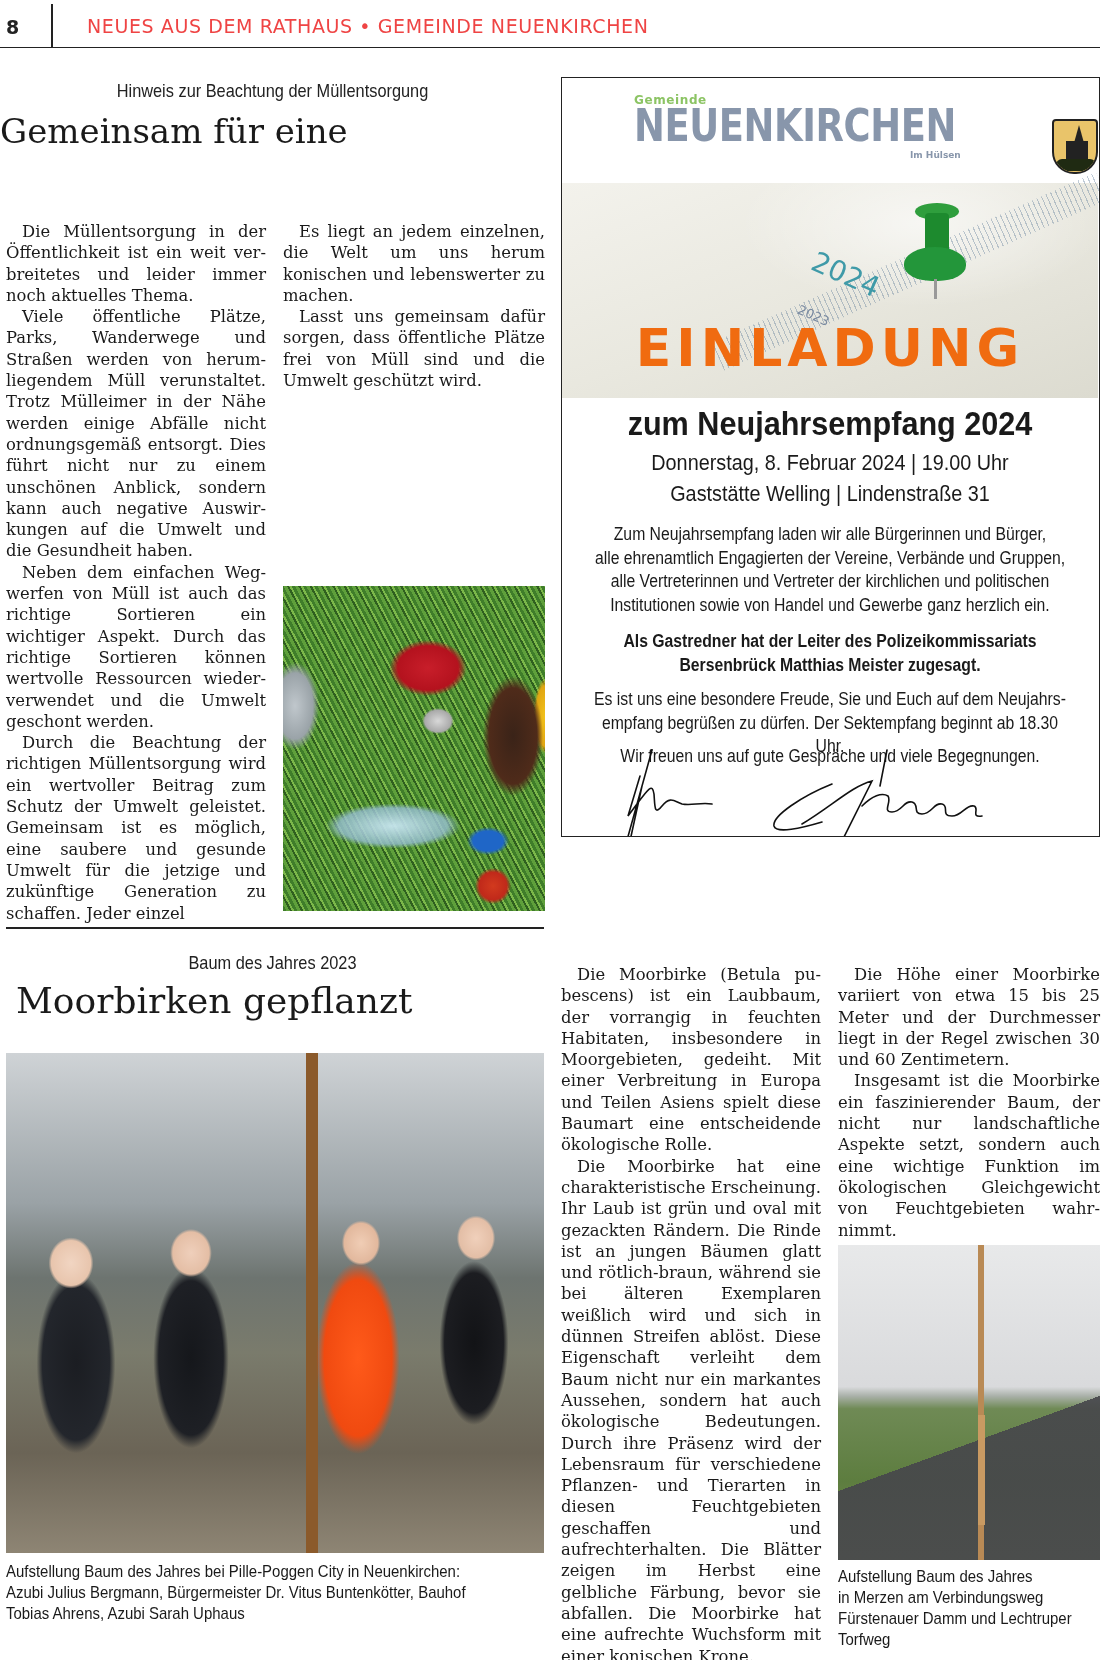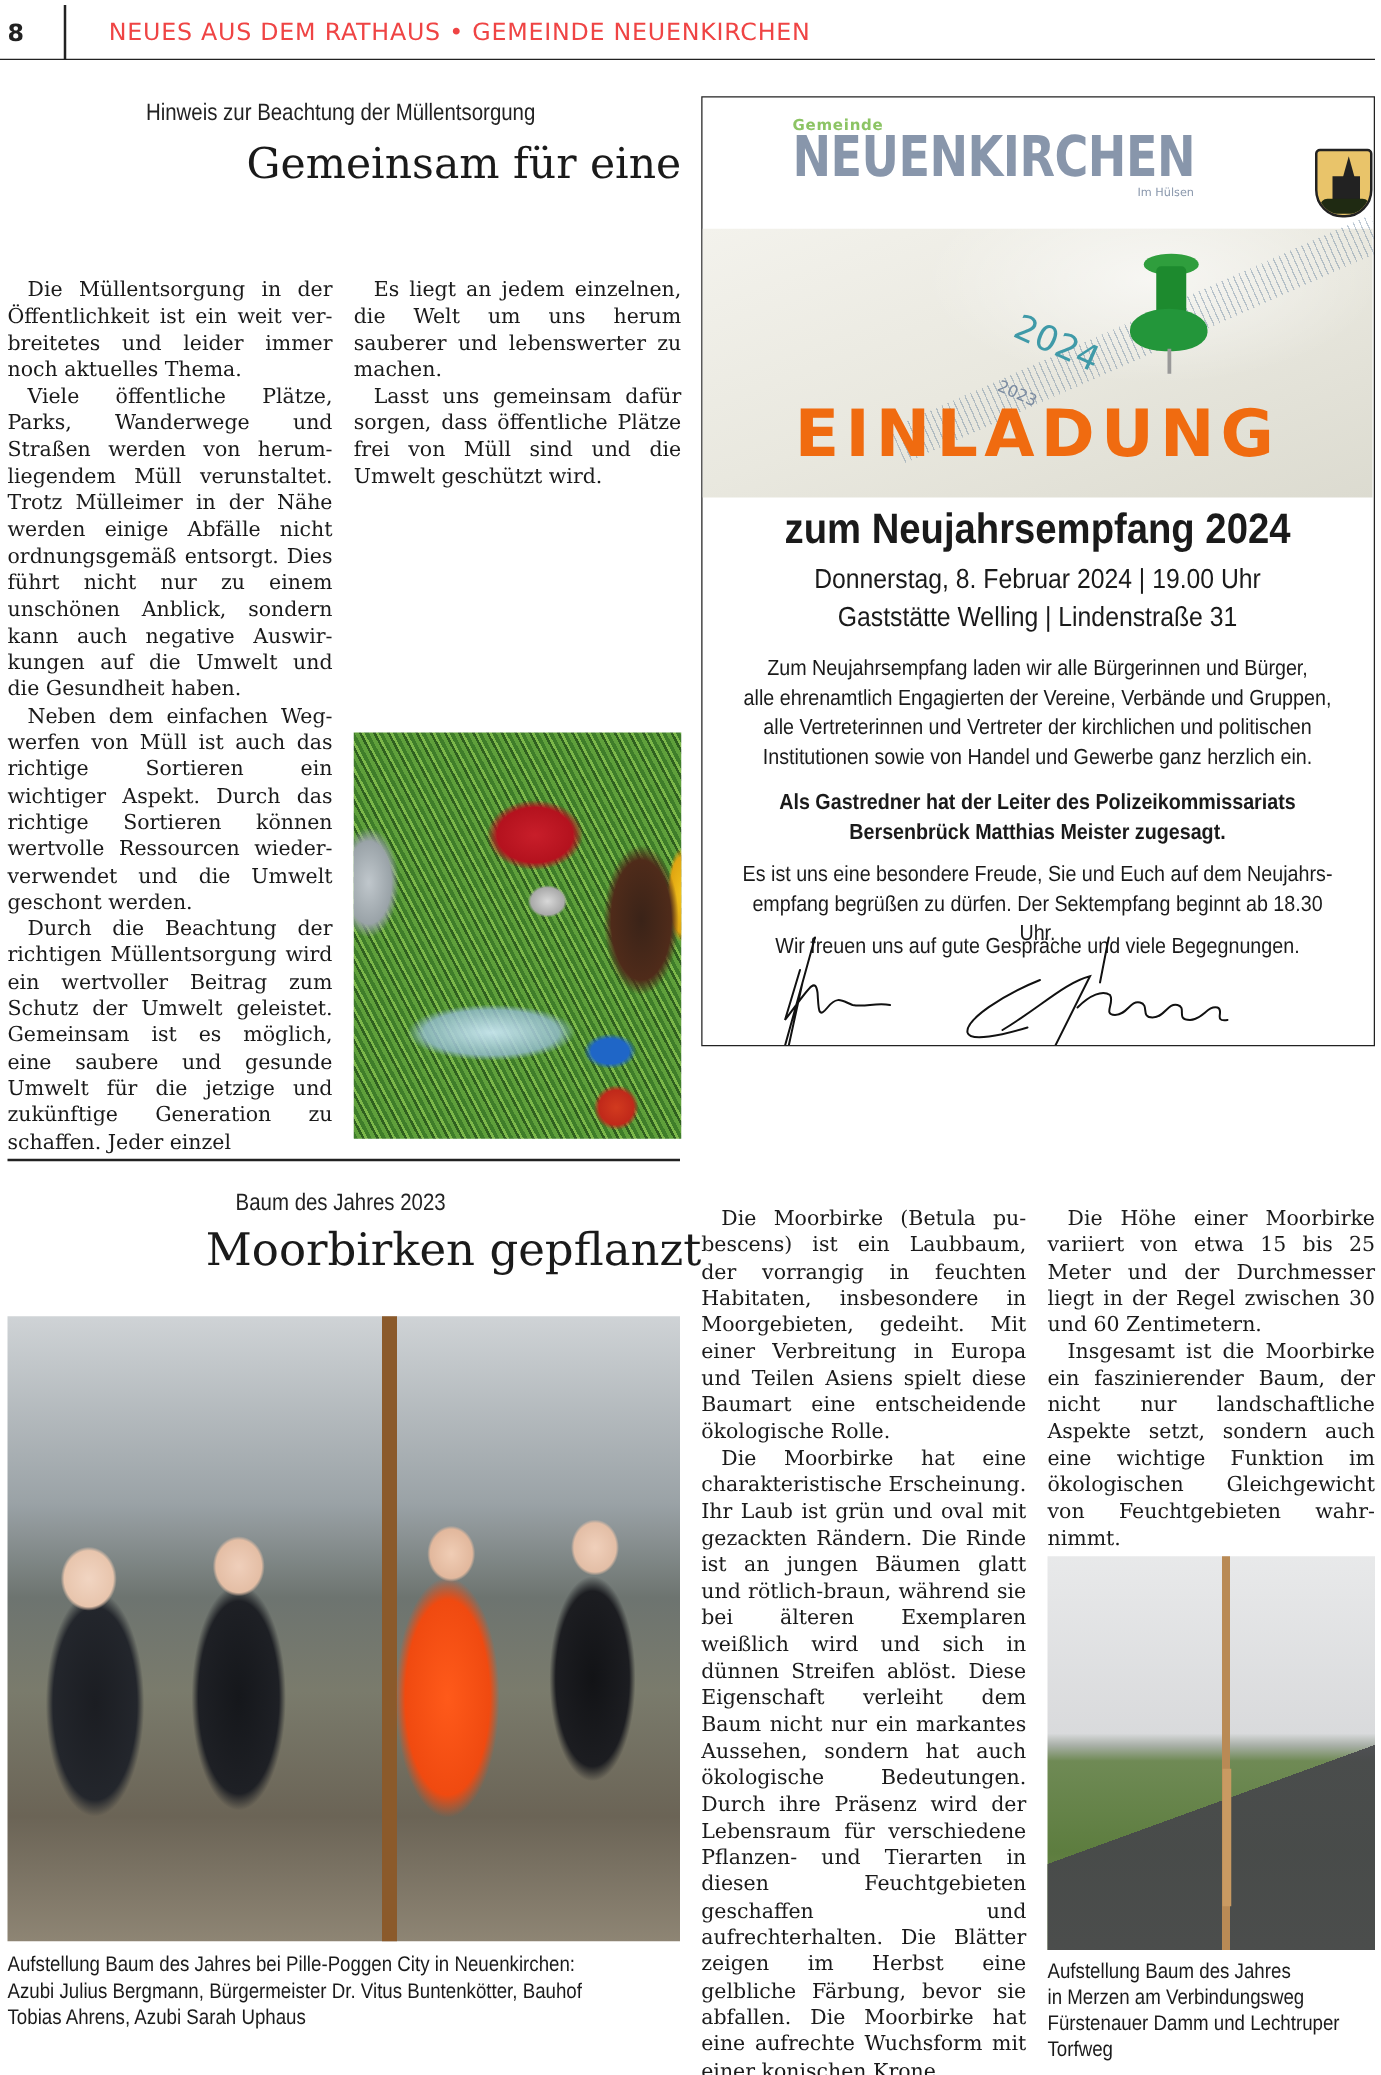--- a/index.html
+++ b/index.html
@@ -11,21 +11,21 @@
   .page-num { position:absolute; left:6px; top:16px; font-family:"DejaVu Sans", sans-serif; font-weight:bold; font-size:19px; color:#222; }
   .header-sep { position:absolute; left:51px; top:4px; width:1.5px; height:44px; background:#222; }
   .header-title { position:absolute; left:87px; top:15px; font-family:"DejaVu Sans", sans-serif; font-weight:normal; font-size:19px; letter-spacing:0.6px; color:#ef4444; white-space:nowrap; }
 
   
   .col { position:absolute; font-family:"DejaVu Serif", serif; font-size:16.4px; line-height:21.3px; text-align:justify; hyphens:manual; color:#1a1a1a;margin-top:12px; }
   .col p { text-indent:16px; }
   .col p.noindent { text-indent:0; }
 
   .kicker { position:absolute; font-family:"Liberation Sans", sans-serif; font-size:19px; color:#222; text-align:center; white-space:nowrap; transform-origin:center; }
-  .headline { position:absolute; font-family:"DejaVu Serif", serif; font-size:34px; line-height:38px; color:#1a1a1a; text-align:right; }
+  .headline { position:absolute; font-family:"DejaVu Serif", serif; font-size:34px; line-height:38px; color:#1a1a1a; text-align:left; }
 
   
   .photo { position:absolute; overflow:hidden; }
   .trash-photo { left:283px; top:586px; width:262px; height:325px;
     background:
       radial-gradient(ellipse 55px 40px at 145px 82px, #c81e2a 0%, #b4121e 55%, transparent 70%),
       radial-gradient(ellipse 22px 18px at 155px 135px, #d8d8d8 0%, #aaaaaa 60%, transparent 72%),
       radial-gradient(ellipse 40px 80px at 230px 150px, #3a2318 0%, #4f2b1a 60%, transparent 75%),
       radial-gradient(ellipse 90px 30px at 110px 240px, rgba(200,230,240,0.95) 0%, rgba(150,190,210,0.8) 60%, transparent 75%),
       radial-gradient(ellipse 30px 20px at 205px 255px, #1f66c7 0%, #1f66c7 50%, transparent 70%),
@@ -58,21 +58,21 @@
 
   .caption { position:absolute; font-family:"Liberation Sans", sans-serif; font-size:17px; line-height:21px; color:#1a1a1a; transform-origin:left top; transform:scaleX(0.88); white-space:nowrap; }
 
   .rule { position:absolute; background:#222; }
 
   
   .invite { position:absolute; left:561px; top:77px; width:539px; height:760px; border:1.5px solid #222; background:#fff; overflow:hidden; }
   .logo { position:absolute; left:72px; top:15px; width:400px; height:75px; }
   .logo-small { position:absolute; left:0; top:0; font-family:"DejaVu Sans", sans-serif; font-weight:bold; font-size:12px; color:#8cc464; letter-spacing:0.6px; }
   .logo-big { position:absolute; left:0; top:9px; font-family:"DejaVu Sans", sans-serif; font-weight:bold; font-size:45px; line-height:48px; color:#8896ab; letter-spacing:-0.5px; transform:scaleX(0.82); transform-origin:left top; white-space:nowrap; }
-  .logo-sub { position:absolute; left:276px; top:57px; font-family:"DejaVu Sans", sans-serif; font-weight:normal; font-size:9px; color:#8896ab; }
+  .logo-sub { position:absolute; left:276px; top:57px; font-family:"DejaVu Sans", sans-serif; font-weight:bold; font-size:9px; color:#8896ab; }
   .crest { position:absolute; left:418px; top:26px; width:46px; height:55px; border:2px solid #222; border-radius:4px 4px 22px 22px; background:#e9c46a; overflow:hidden; }
   .crest .church { position:absolute; left:12px; top:20px; width:22px; height:22px; background:#222; }
   .crest .spire { position:absolute; left:20px; top:4px; width:0; height:0; border-left:5px solid transparent; border-right:5px solid transparent; border-bottom:18px solid #222; }
   .crest .trees { position:absolute; left:2px; top:38px; width:40px; height:12px; background:#1f2a12; border-radius:6px; }
 
   .invite-photo { position:absolute; left:0; top:105px; width:536px; height:215px;
     background:
       radial-gradient(ellipse 260px 120px at 360px 40px, rgba(255,255,255,0.6) 0%, transparent 70%),
       linear-gradient(160deg, #f3f2ec 0%, #e9e8df 50%, #dcdbd0 100%); }
   .ruler-line { position:absolute; left:150px; top:160px; width:420px; height:30px; transform:rotate(-24deg); transform-origin:left top;
@@ -109,21 +109,21 @@
 </div>
 
 <div class="col" style="left:6px; top:209px; width:260px;">
   <p>Die Müllentsorgung in der Öffentlichkeit ist ein weit ver­breitetes und leider immer noch aktuelles Thema.</p>
   <p>Viele öffentliche Plätze, Parks, Wanderwege und Straßen werden von herum­liegendem Müll verunstaltet. Trotz Mülleimer in der Nähe werden einige Abfälle nicht ordnungsgemäß entsorgt. Dies führt nicht nur zu einem unschönen Anblick, sondern kann auch negative Auswir­kungen auf die Umwelt und die Gesundheit haben.</p>
   <p>Neben dem einfachen Weg­werfen von Müll ist auch das richtige Sortieren ein wichtiger Aspekt. Durch das richtige Sortieren können wertvolle Ressourcen wieder­verwendet und die Umwelt geschont werden.</p>
   <p>Durch die Beachtung der richtigen Müllentsorgung wird ein wertvoller Beitrag zum Schutz der Umwelt ge­leistet. Gemeinsam ist es möglich, eine saubere und gesunde Umwelt für die jet­zige und zukünftige Genera­tion zu schaffen. Jeder einzel­</p>
 </div>
 
 <div class="col" style="left:283px; top:209px; width:262px;">
-  <p>Es liegt an jedem einzel­nen, die Welt um uns herum sauberer und lebenswerter zu machen.</p>
+  <p>Es liegt an jedem einzel­nen, die Welt um uns herum konischen und lebenswerter zu machen.</p>
   <p>Lasst uns gemeinsam dafür sorgen, dass öffentliche Plät­ze frei von Müll sind und die Umwelt geschützt wird.</p>
 </div>
 
 <div class="photo trash-photo" title="Müll im Gras: Getränkedose, Plastikflasche, Verpackungen"></div>
 
 <div class="rule" style="left:6px; top:927px; width:538px; height:1.5px;"></div>
 
 <div class="invite">
   <div class="logo">
     <span class="logo-small">Gemeinde</span>

